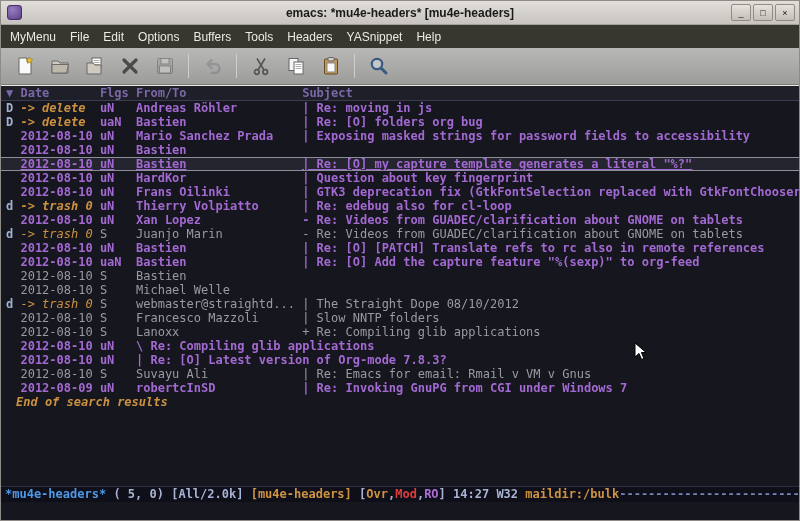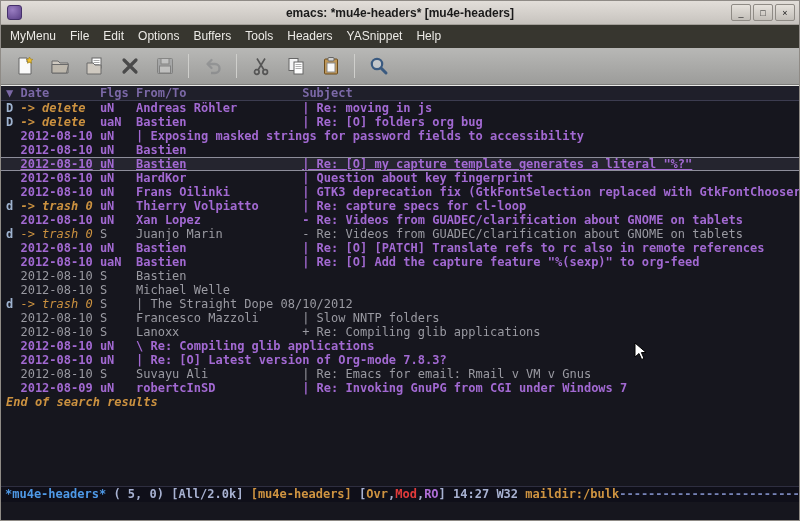--- a/index.html
+++ b/index.html
@@ -12,21 +12,21 @@
   .titlebar{flex:0 0 24px;background:linear-gradient(#e2ded9,#c7c3be);display:flex;align-items:center;
     position:relative;border-bottom:1px solid #a39f99}
   .app-icon{width:15px;height:15px;margin-left:6px;border-radius:3px;
     background:radial-gradient(circle at 35% 30%,#9a7ec2,#5a3f86);border:1px solid #45306a;z-index:1}
   .title-text{position:absolute;left:0;right:0;text-align:center;font-size:12px;font-weight:bold;color:#1a1a1a}
   .win-controls{margin-left:auto;display:flex;gap:2px;margin-right:4px;z-index:1}
   .win-btn{width:20px;height:17px;background:linear-gradient(#e6e2dc,#c2beb8);border:1px solid #8f8b85;
     border-radius:2px;font-size:9px;line-height:14px;text-align:center;color:#222;padding:0;font-family:inherit}
 
   
-  .menubar{flex:0 0 23px;background:#37362f;display:flex;align-items:flex-start;padding-left:2px}
+  .menubar{flex:0 0 23px;background:#37362f;display:flex;align-items:center;padding-left:2px}
   .menu-item{color:#eceae6;font-size:12px;padding:4px 7px;cursor:default}
 
   
   .toolbar{flex:0 0 37px;background:linear-gradient(#b8b8b6,#9c9c9a);border-bottom:1px solid #7c7c7a;
     display:flex;align-items:center;padding-left:6px}
   .tb-btn{width:33px;height:30px;background:transparent;border:0;display:flex;align-items:center;
     justify-content:center;margin:0 1px;padding:0}
   .tb-btn.disabled{opacity:.38;filter:grayscale(.8)}
   .tb-sep{width:1px;height:24px;background:#82827f;border-right:1px solid #cfcfcc;margin:0 6px}
 
@@ -44,21 +44,21 @@
   .c-flags{width:4ch;flex:none;margin-right:1ch}
   .c-from{width:22ch;flex:none;margin-right:1ch;overflow:hidden}
   .c-subject{flex:1 1 auto;overflow:hidden}
   .unread{color:#a269d2;font-weight:bold}
   .seen{color:#9a9aa2}
   .marktext{color:#cc9240;font-style:italic}
   .current{background:#25252f;box-shadow:inset 0 1px 0 #8d8d9a, inset 0 -1px 0 #8d8d9a}
   .current span{text-decoration:underline}
 
   .endline{flex:0 0 14px;line-height:14px;color:#cc9240;font-style:italic;font-weight:bold;
-    padding-left:5px;white-space:pre}
+    padding-left:15px;white-space:pre}
   .filler{flex:1 1 auto}
 
   .modeline{flex:0 0 16px;line-height:16px;background:#0f0f19;white-space:pre;overflow:hidden;
     padding-left:4px;font-weight:bold;box-shadow:inset 0 1px 0 #2e2e40}
   .seg-bufname{color:#4f9ae8}
   .seg-plain{color:#a8b2d2}
   .seg-mode{color:#cf9441}
   .seg-ovr{color:#cf9441}
   .seg-mod{color:#e23b3b}
   .seg-ro{color:#b06fd8}
@@ -173,33 +173,33 @@
       <span class="c-mark">▼</span>
       <span class="c-date">Date</span>
       <span class="c-flags">Flgs</span>
       <span class="c-from">From/To</span>
       <span class="c-subject">Subject</span>
     </div>
 
     <div id="message-list" style="display:flex;flex-direction:column">
         <div class="row unread"><span class="c-mark">D</span><span class="c-date marktext">-&gt; delete</span><span class="c-flags">uN</span><span class="c-from">Andreas Röhler</span><span class="c-subject">| Re: moving in js</span></div>
         <div class="row unread"><span class="c-mark">D</span><span class="c-date marktext">-&gt; delete</span><span class="c-flags">uaN</span><span class="c-from">Bastien</span><span class="c-subject">| Re: [O] folders org bug</span></div>
-        <div class="row unread"><span class="c-mark"></span><span class="c-date">2012-08-10</span><span class="c-flags">uN</span><span class="c-subject">| Exposing masked strings for password fields to accessibility</span></div>
+        <div class="row unread"><span class="c-mark"></span><span class="c-date">2012-08-10</span><span class="c-flags">uN</span><span class="c-from">Mario Sanchez Prada</span><span class="c-subject">| Exposing masked strings for password fields to accessibility</span></div>
         <div class="row unread"><span class="c-mark"></span><span class="c-date">2012-08-10</span><span class="c-flags">uN</span><span class="c-from">Bastien</span></div>
         <div class="row unread current"><span class="c-mark"></span><span class="c-date">2012-08-10</span><span class="c-flags">uN</span><span class="c-from">Bastien</span><span class="c-subject">| Re: [O] my capture template generates a literal "%?"</span></div>
         <div class="row unread"><span class="c-mark"></span><span class="c-date">2012-08-10</span><span class="c-flags">uN</span><span class="c-from">HardKor</span><span class="c-subject">| Question about key fingerprint</span></div>
         <div class="row unread"><span class="c-mark"></span><span class="c-date">2012-08-10</span><span class="c-flags">uN</span><span class="c-from">Frans Oilinki</span><span class="c-subject">| GTK3 deprecation fix (GtkFontSelection replaced with GtkFontChooser)</span></div>
-        <div class="row unread"><span class="c-mark">d</span><span class="c-date marktext">-&gt; trash 0</span><span class="c-flags">uN</span><span class="c-from">Thierry Volpiatto</span><span class="c-subject">| Re: capture specs for cl-loop</span></div>
+        <div class="row unread"><span class="c-mark">d</span><span class="c-date marktext">-&gt; trash 0</span><span class="c-flags">uN</span><span class="c-from">Thierry Volpiatto</span><span class="c-subject">| Re: edebug also for cl-loop</span></div>
         <div class="row unread"><span class="c-mark"></span><span class="c-date">2012-08-10</span><span class="c-flags">uN</span><span class="c-from">Xan Lopez</span><span class="c-subject">- Re: Videos from GUADEC/clarification about GNOME on tablets</span></div>
         <div class="row seen"><span class="c-mark">d</span><span class="c-date marktext">-&gt; trash 0</span><span class="c-flags">S</span><span class="c-from">Juanjo Marin</span><span class="c-subject">- Re: Videos from GUADEC/clarification about GNOME on tablets</span></div>
         <div class="row unread"><span class="c-mark"></span><span class="c-date">2012-08-10</span><span class="c-flags">uN</span><span class="c-from">Bastien</span><span class="c-subject">| Re: [O] [PATCH] Translate refs to rc also in remote references</span></div>
         <div class="row unread"><span class="c-mark"></span><span class="c-date">2012-08-10</span><span class="c-flags">uaN</span><span class="c-from">Bastien</span><span class="c-subject">| Re: [O] Add the capture feature "%(sexp)" to org-feed</span></div>
         <div class="row seen"><span class="c-mark"></span><span class="c-date">2012-08-10</span><span class="c-flags">S</span><span class="c-from">Bastien</span></div>
         <div class="row seen"><span class="c-mark"></span><span class="c-date">2012-08-10</span><span class="c-flags">S</span><span class="c-from">Michael Welle</span></div>
-        <div class="row seen"><span class="c-mark">d</span><span class="c-date marktext">-&gt; trash 0</span><span class="c-flags">S</span><span class="c-subject">| The Straight Dope 08/10/2012</span></div>
+        <div class="row seen"><span class="c-mark">d</span><span class="c-date marktext">-&gt; trash 0</span><span class="c-flags">S</span><span class="c-from">webmaster@straightd...</span><span class="c-subject">| The Straight Dope 08/10/2012</span></div>
         <div class="row seen"><span class="c-mark"></span><span class="c-date">2012-08-10</span><span class="c-flags">S</span><span class="c-from">Francesco Mazzoli</span><span class="c-subject">| Slow NNTP folders</span></div>
         <div class="row seen"><span class="c-mark"></span><span class="c-date">2012-08-10</span><span class="c-flags">S</span><span class="c-from">Lanoxx</span><span class="c-subject">+ Re: Compiling glib applications</span></div>
         <div class="row unread"><span class="c-mark"></span><span class="c-date">2012-08-10</span><span class="c-flags">uN</span><span class="c-subject">\ Re: Compiling glib applications</span></div>
         <div class="row unread"><span class="c-mark"></span><span class="c-date">2012-08-10</span><span class="c-flags">uN</span><span class="c-subject">| Re: [O] Latest version of Org-mode 7.8.3?</span></div>
         <div class="row seen"><span class="c-mark"></span><span class="c-date">2012-08-10</span><span class="c-flags">S</span><span class="c-from">Suvayu Ali</span><span class="c-subject">| Re: Emacs for email: Rmail v VM v Gnus</span></div>
         <div class="row unread"><span class="c-mark"></span><span class="c-date">2012-08-09</span><span class="c-flags">uN</span><span class="c-from">robertcInSD</span><span class="c-subject">| Re: Invoking GnuPG from CGI under Windows 7</span></div>
       </div>
 
     <div class="endline">End of search results</div>
 

